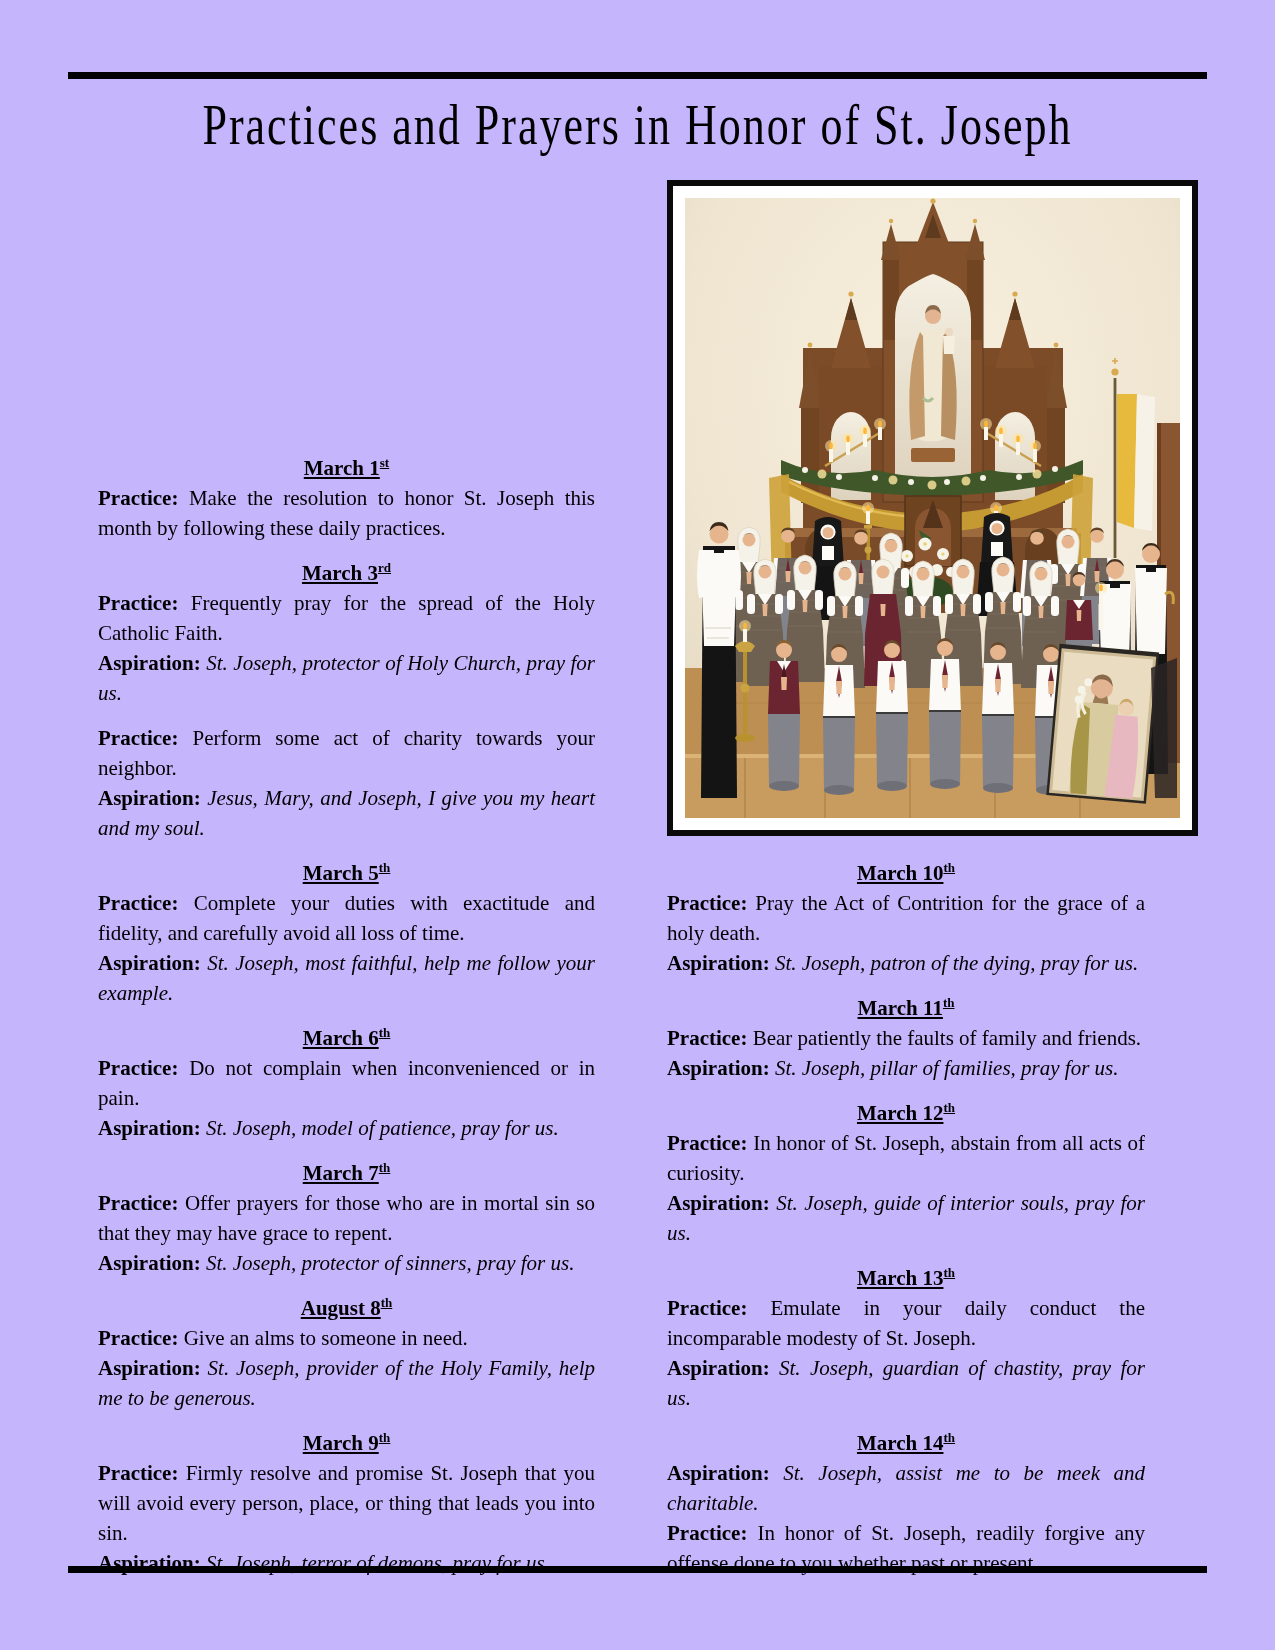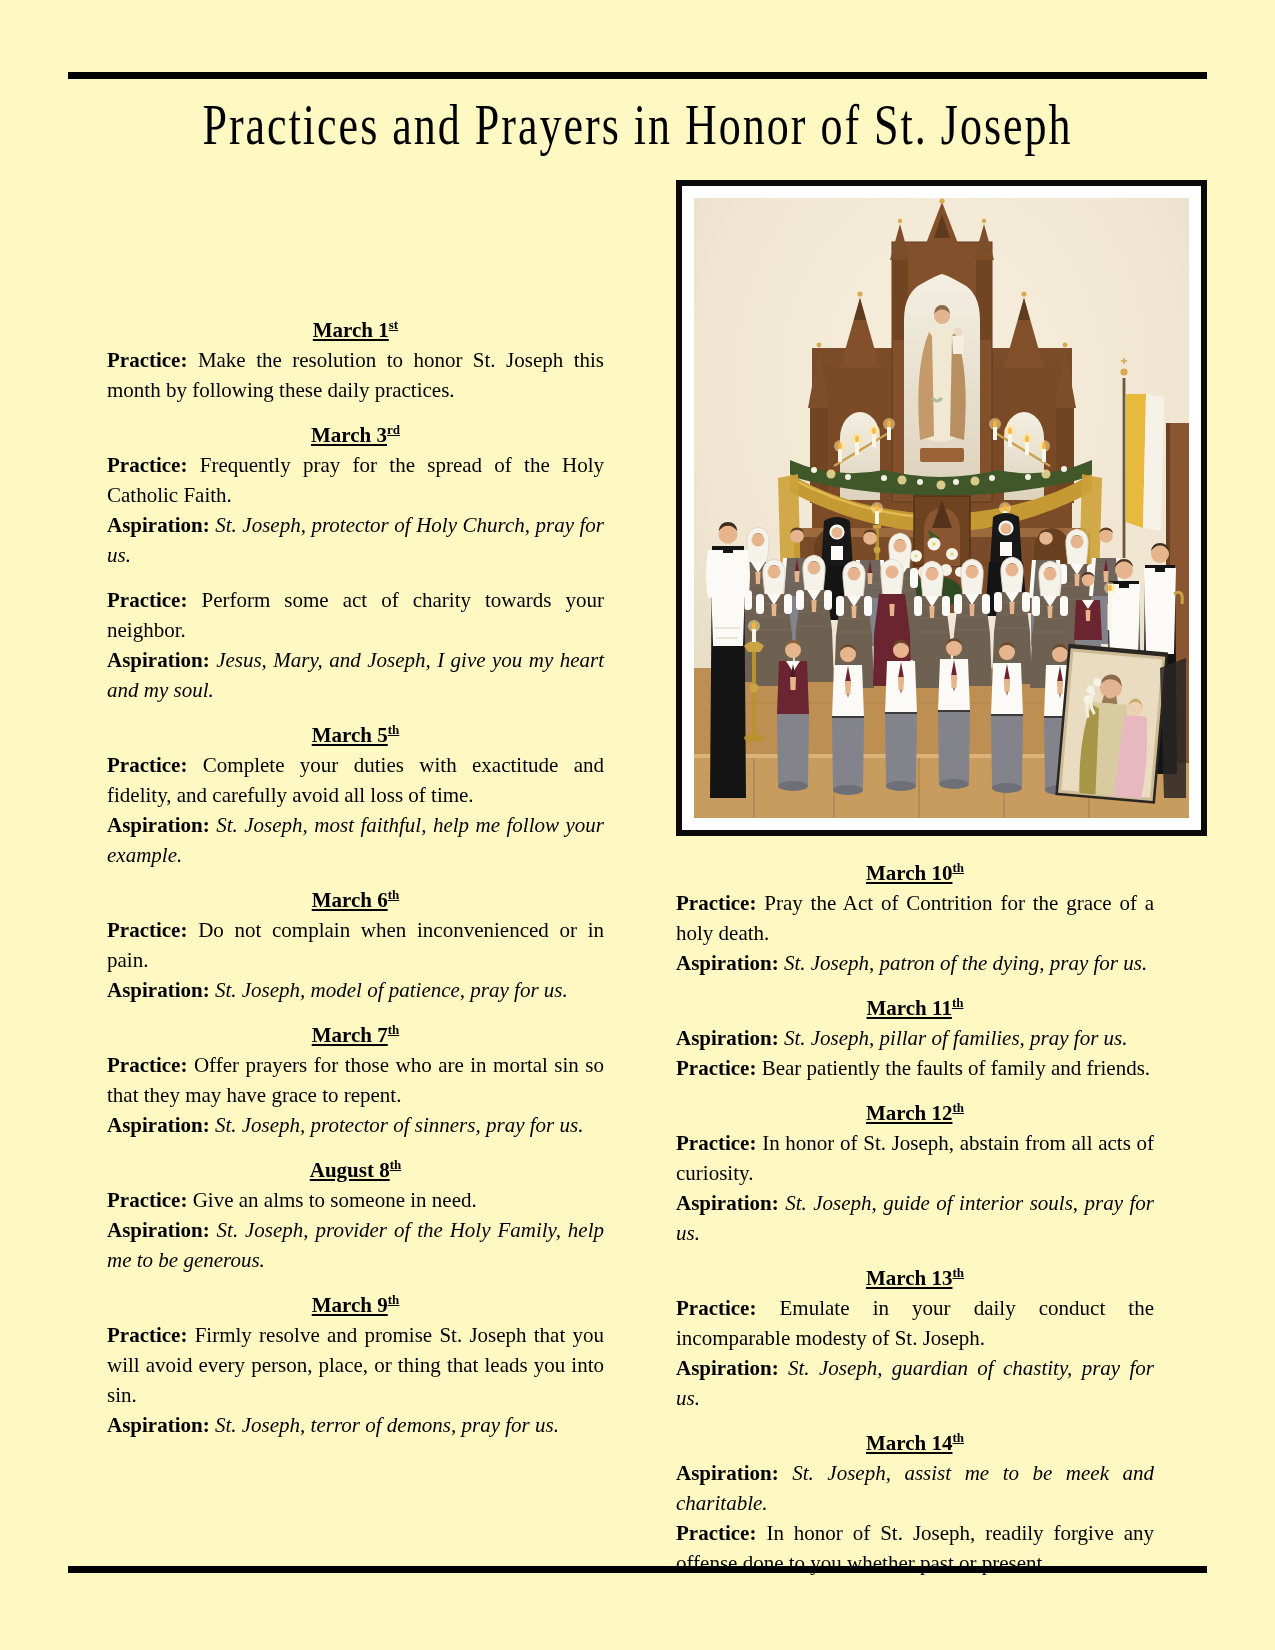--- a/index.html
+++ b/index.html
@@ -1,24 +1,24 @@
 <!DOCTYPE html>
 <html><head>
 <meta charset="utf-8">
 <style>
   html,body{margin:0;padding:0;background:#888;}
-  .page{position:relative;width:1275px;height:1650px;background:#fef9c3;
+  .page{position:relative;width:1275px;height:1650px;background:#c4b5fd;
         font-family:"Liberation Serif",serif;color:#000;overflow:hidden;margin:0 auto;}
   .rule{position:absolute;left:68px;width:1139px;height:7px;background:#000;}
   .rule-top{top:72px;}
   .rule-bottom{top:1566px;}
   .title{position:absolute;top:92px;left:0;width:100%;margin:0;text-align:center;
          font-family:"Liberation Serif",serif;font-weight:400;font-size:44px;
          letter-spacing:2px;transform:scaleY(1.3);transform-origin:center top;white-space:nowrap;}
-  .columns{position:absolute;top:176px;left:107px;width:1104px;display:flex;gap:72px;align-items:center;font-family:Liberation Serif, serif;}
+  .columns{position:absolute;top:176px;left:98px;width:1104px;display:flex;gap:72px;align-items:flex-end;font-family:Liberation Serif, serif;}
   .col{font-size:21px;line-height:30px;}
   .col-left{width:497px;}
   .col-right{width:531px;}
   .col-right .entry{width:478px;}
   .entry{margin-bottom:15px;}
   .ehead{text-align:center;font-weight:bold;}
   .ehead .u{text-decoration:underline;}
   .ehead sup{font-size:0.62em;line-height:0;}
   .entry p{margin:0;text-align:justify;}
   .entry .asp-text{font-style:italic;}
@@ -410,22 +410,22 @@
       </div>
 
       <div class="entry">
         <div class="ehead"><span class="u">March 10</span><sup class="u">th</sup></div>
         <p><b>Practice:</b> <span>Pray the Act of Contrition for the grace of a holy death.</span></p>
         <p><b>Aspiration:</b> <span class="asp-text">St. Joseph, patron of the dying, pray for us.</span></p>
       </div>
 
       <div class="entry">
         <div class="ehead"><span class="u">March 11</span><sup class="u">th</sup></div>
+        <p><b>Practice:</b> <span>Bear patiently the faults of family and friends.</span></p>
         <p><b>Aspiration:</b> <span class="asp-text">St. Joseph, pillar of families, pray for us.</span></p>
-        <p><b>Practice:</b> <span>Bear patiently the faults of family and friends.</span></p>
       </div>
 
       <div class="entry">
         <div class="ehead"><span class="u">March 12</span><sup class="u">th</sup></div>
         <p><b>Practice:</b> <span>In honor of St. Joseph, abstain from all acts of curiosity.</span></p>
         <p><b>Aspiration:</b> <span class="asp-text">St. Joseph, guide of interior souls, pray for us.</span></p>
       </div>
 
       <div class="entry">
         <div class="ehead"><span class="u">March 13</span><sup class="u">th</sup></div>

